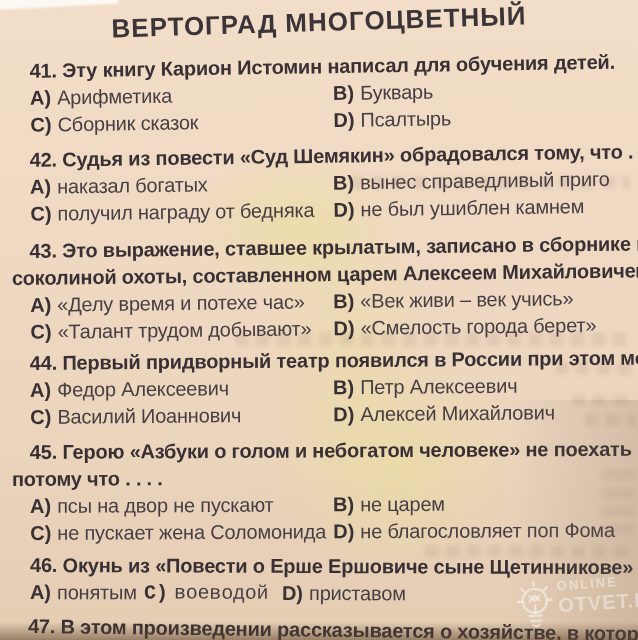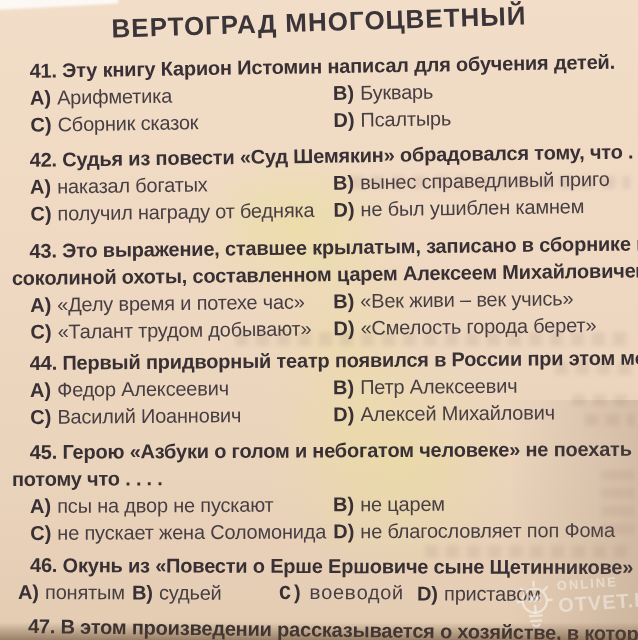--- a/index.html
+++ b/index.html
@@ -130,22 +130,21 @@
       <div class="opt"><span class="letter">A)</span><span class="text">псы на двор не пускают</span></div>
       <div class="opt"><span class="letter">B)</span><span class="text">не царем</span></div>
       <div class="opt"><span class="letter">C)</span><span class="text">не пускает жена Соломонида</span></div>
       <div class="opt"><span class="letter">D)</span><span class="text">не благословляет поп Фома</span></div>
     </div>
   </div>
 
   <div class="q" style="margin-top:5px;transform:rotate(0.2deg);">
     <div class="q-line first">46. Окунь из «Повести о Ерше Ершовиче сыне Щетинникове» был</div>
     <div class="opts-row">
-      <div class="opt" style="width:114px;"><span class="letter">A)</span><span class="text">понятым</span></div>
-      <div class="opt" style="width:147px;"><span class="letter">B)</span><span class="text">судьей</span></div>
+      <div class="opt" style="width:114px;margin-left:12px;"><span class="letter">A)</span><span class="text">понятым</span></div>
       <div class="opt" style="width:138px;font-family:Liberation Mono, monospace;"><span class="letter">C)</span><span class="text">воеводой</span></div>
       <div class="opt"><span class="letter">D)</span><span class="text">приставом</span></div>
     </div>
   </div>
 
   <div class="q" style="margin-top:7px;transform:rotate(0.7deg);">
     <div class="q-line first" style="padding-left:22px;">47. В этом произведении рассказывается о хозяйстве, в котором</div>
   </div>
 
 </div>

